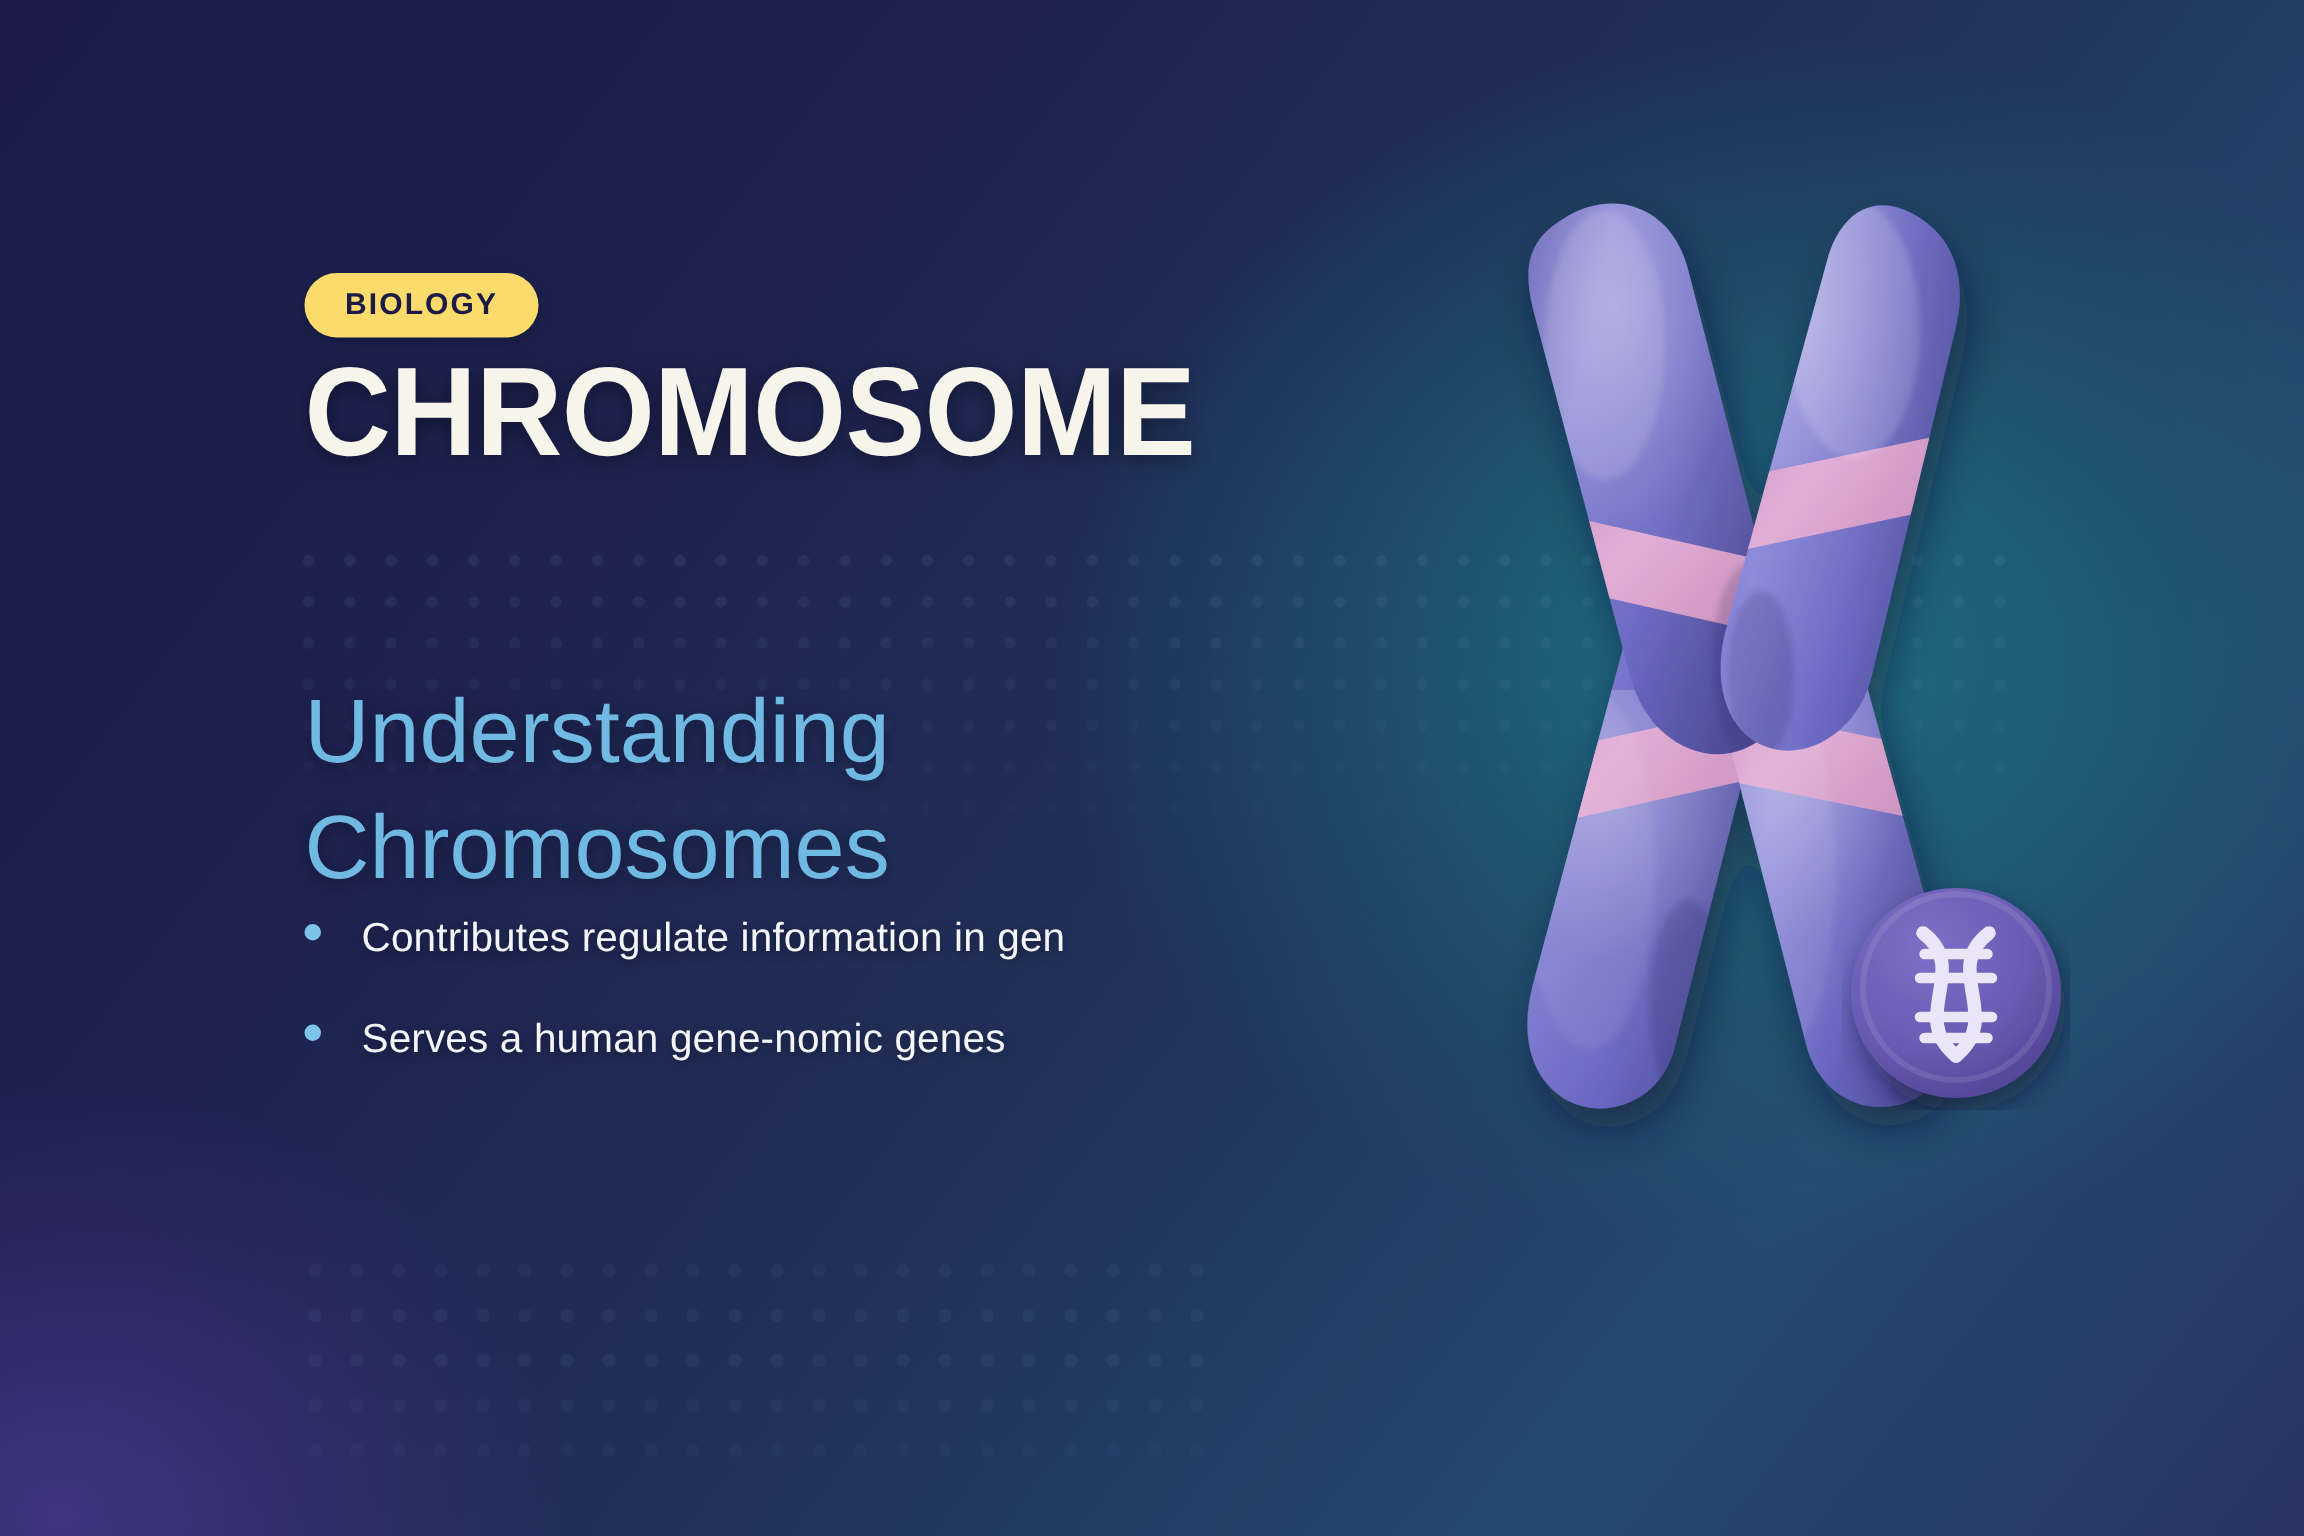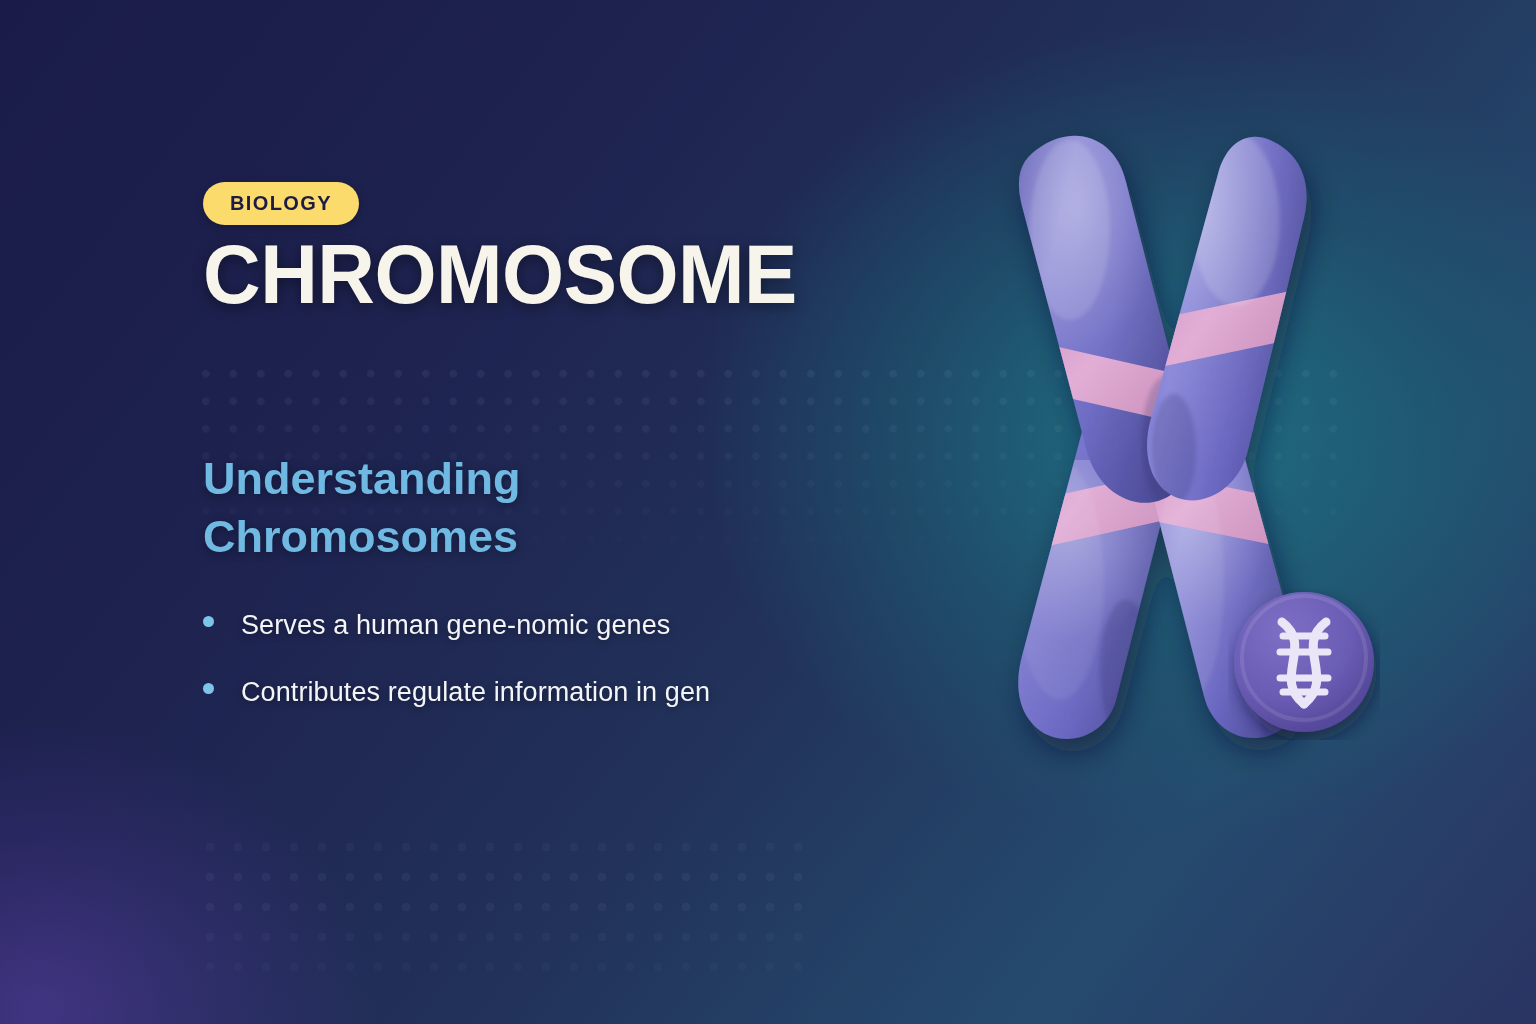--- a/index.html
+++ b/index.html
@@ -87,23 +87,23 @@
     transform-origin: left center;
     text-shadow: 0 3px 14px rgba(0,0,0,0.42);
   }
 
   .subtitle {
     position: absolute;
     top: 450px;
     left: 0;
     margin: 0;
     width: 420px;
-    font-size: 45px;
+    font-size: 60px;
     line-height: 1.28;
-    font-weight: bold;
+    font-weight: normal;
     color: #6fb9e2;
     text-shadow: 0 2px 10px rgba(0,0,0,0.35);
   }
 
   .bullets {
     position: absolute;
     top: 610px;
     left: 0;
     margin: 0;
     padding: 0;
@@ -162,25 +162,25 @@
 
     <div class="badge">BIOLOGY</div>
 
     <h1 class="title">CHROMOSOME</h1>
 
     <h2 class="subtitle">Understanding Chromosomes</h2>
 
     <ul class="bullets">
       <li class="bullet">
         <span class="bullet-dot"></span>
-        <span class="bullet-text">Serves a human gene-nomic genes</span>
+        <span class="bullet-text">Contributes regulate information in gen</span>
       </li>
       <li class="bullet">
         <span class="bullet-dot"></span>
-        <span class="bullet-text">Contributes regulate information in gen</span>
+        <span class="bullet-text">Serves a human gene-nomic genes</span>
       </li>
     </ul>
   </div>
 
   <div class="figure">
     <svg viewBox="0 0 480 620" xmlns="http://www.w3.org/2000/svg">
       <defs>
         <linearGradient id="armA" x1="0" y1="0" x2="1" y2="0.5">
           <stop offset="0%" stop-color="#5e5cb4"></stop>
           <stop offset="28%" stop-color="#7d7ad0"></stop>

